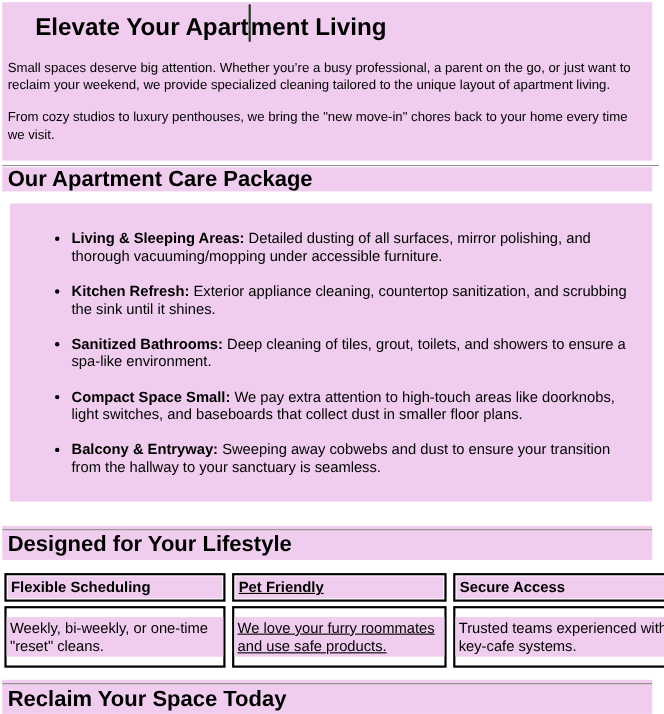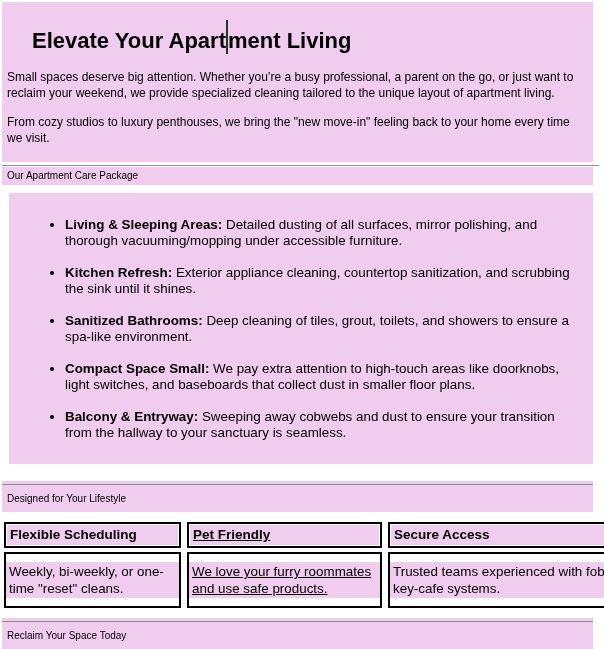--- a/index.html
+++ b/index.html
@@ -11,21 +11,21 @@
   .page {
     box-sizing:border-box;
     width:604px; height:649px;
     padding:2px 11px 0 2px;
     display:flex; flex-direction:column;
     background:#ffffff;
   }
   .pink { background:#f0cdee; }
 
   
-  .block-top { padding:16px 6px 16px 4px; }
+  .block-top { padding:0 6px 16px 4px; }
   h1.doc-title {
     margin:0; padding:2px 0 0 26px;
     font-size:22px; line-height:30px; font-weight:bold;
     white-space:nowrap;
   }
   .caret {
     display:inline-block; width:2px; height:34px;
     background:#233923; vertical-align:-6px;
   }
   p.body-text {
@@ -35,21 +35,21 @@
 
   
   .rulegap { height:5px; }
   hr.rule {
     border:0; border-top:1px solid #8f8f8f;
     margin:0 -6px 1px 0; height:0;
   }
   .band { height:28px; display:flex; align-items:center; }
   .band h2, .bandline h2 {
     margin:0; padding-left:5px;
-    font-size:10px; font-weight:normal; line-height:1;
+    font-size:20px; font-weight:bold; line-height:1;
   }
   .h2block .prerule { height:3px; border-bottom:1px solid #8f8f8f; }
   .bandline { height:27px; display:flex; align-items:center; }
   .gap13 { height:13px; } .gap28 { height:28px; }
   .gap10 { height:10px; } .gap9  { height:9px;  }
 
   
   ul.care {
     margin:0 0 0 7px;
     padding:8px 2px 7px 40px;
@@ -62,21 +62,21 @@
   
   table.features {
     border-collapse:separate; border-spacing:6px 4px;
     margin-left:-4px; table-layout:fixed; width:600px;
   }
   table.features td {
     box-sizing:border-box;
     border:2px solid #000; background:#fff;
     vertical-align:middle; padding:0;
   }
-  td.c1 { width:177px; } td.c2 { width:195px;text-decoration:underline; } td.c3 { width:252px; }
+  td.c1 { width:201px; } td.c2 { width:195px;text-decoration:underline; } td.c3 { width:252px; }
   td.hd p {
     margin:1px; padding:2px 3px;
     font-size:13.5px; font-weight:bold; line-height:16px;
     background:#f0cdee;
   }
   td.bd { height:56px; }
   td.bd p {
     margin:0; padding:1px 3px;
     font-size:13.4px; line-height:17px;
     background:#f0cdee;
@@ -88,21 +88,21 @@
   .band h2 { padding-left:5px; }
 </style>
 </head>
 <body>
 
 <div class="page">
 
   <div class="pink block-top">
     <h1 class="doc-title"><span>Elevate Your Apart</span><span class="caret"></span><span>ment Living</span></h1>
     <p class="body-text">Small spaces deserve big attention. Whether you’re a busy professional, a parent on the go, or just want to reclaim your weekend, we provide specialized cleaning tailored to the unique layout of apartment living.</p>
-    <p class="body-text">From cozy studios to luxury penthouses, we bring the "new move-in" feeling back to your home every time we visit.</p>
+    <p class="body-text">From cozy studios to luxury penthouses, we bring the "new move-in" chores back to your home every time we visit.</p>
   </div>
 
   <div class="rulegap"></div>
   <hr class="rule">
 
   <div class="pink band">
     <h2>Our Apartment Care Package</h2>
   </div>
 
   <div class="gap13"></div>

